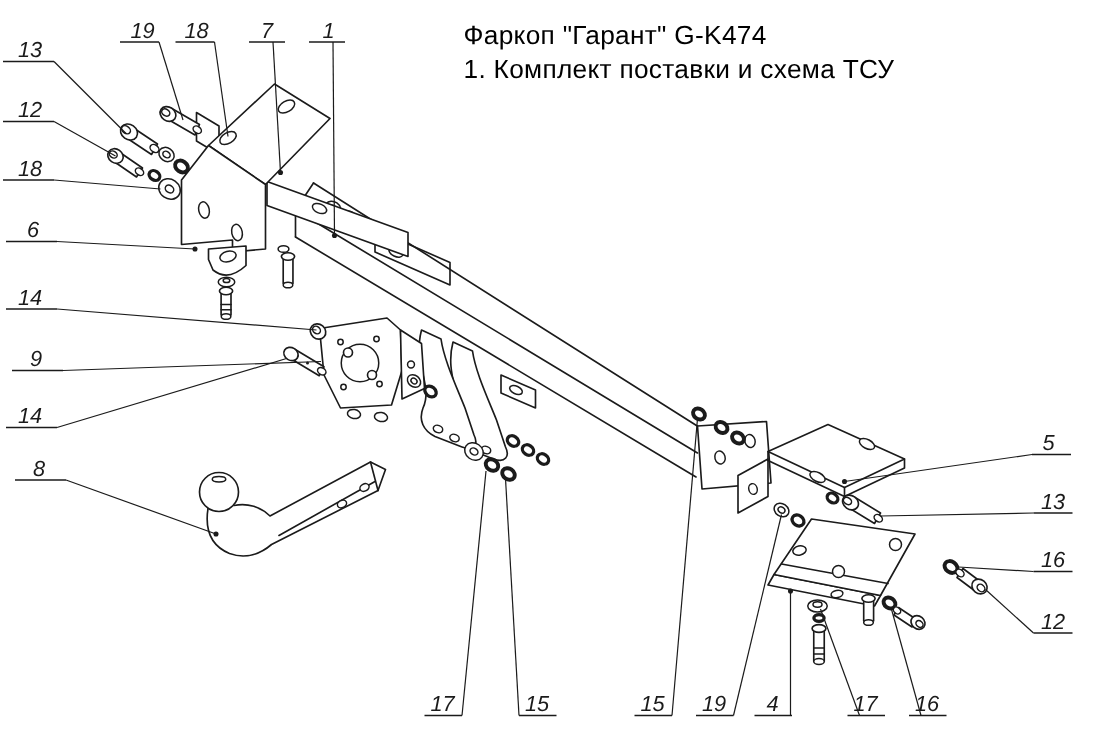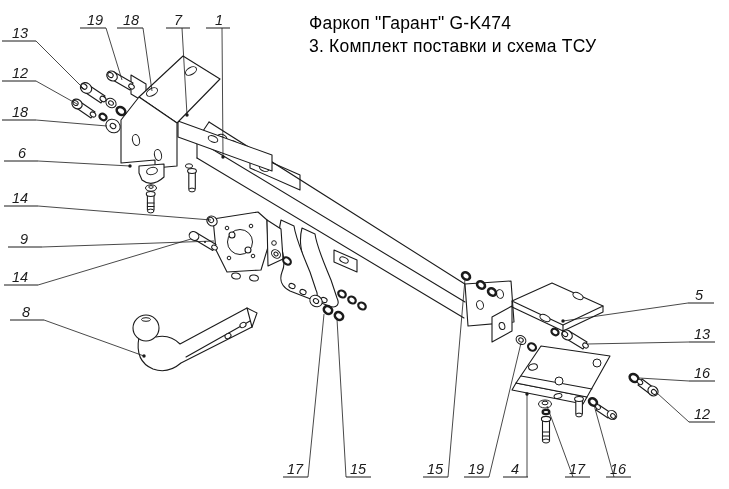--- a/index.html
+++ b/index.html
@@ -17,21 +17,21 @@
   .cl{stroke:#1b1b1b;stroke-width:.8;fill:none;}
   .ul{stroke:#1b1b1b;stroke-width:1;fill:none;}
 </style>
 </head>
 <body>
 
 <div class="stage">
 
   <div class="title">
     <div>Фаркоп "Гарант" G-K474</div>
-    <div>3. Комплект поставки и схема ТСУ</div>
+    <div>1. Комплект поставки и схема ТСУ</div>
   </div>
 
   <svg id="art" width="729" height="489" viewBox="0 0 729 489">
 
     <g>
       <path class="wh" d="M250,153 L300,175 L300,190 L250,168 Z"></path>
       <ellipse class="w1" cx="264" cy="168" rx="5" ry="3" transform="rotate(26 264 168)"></ellipse>
     </g>
 
     <g>

